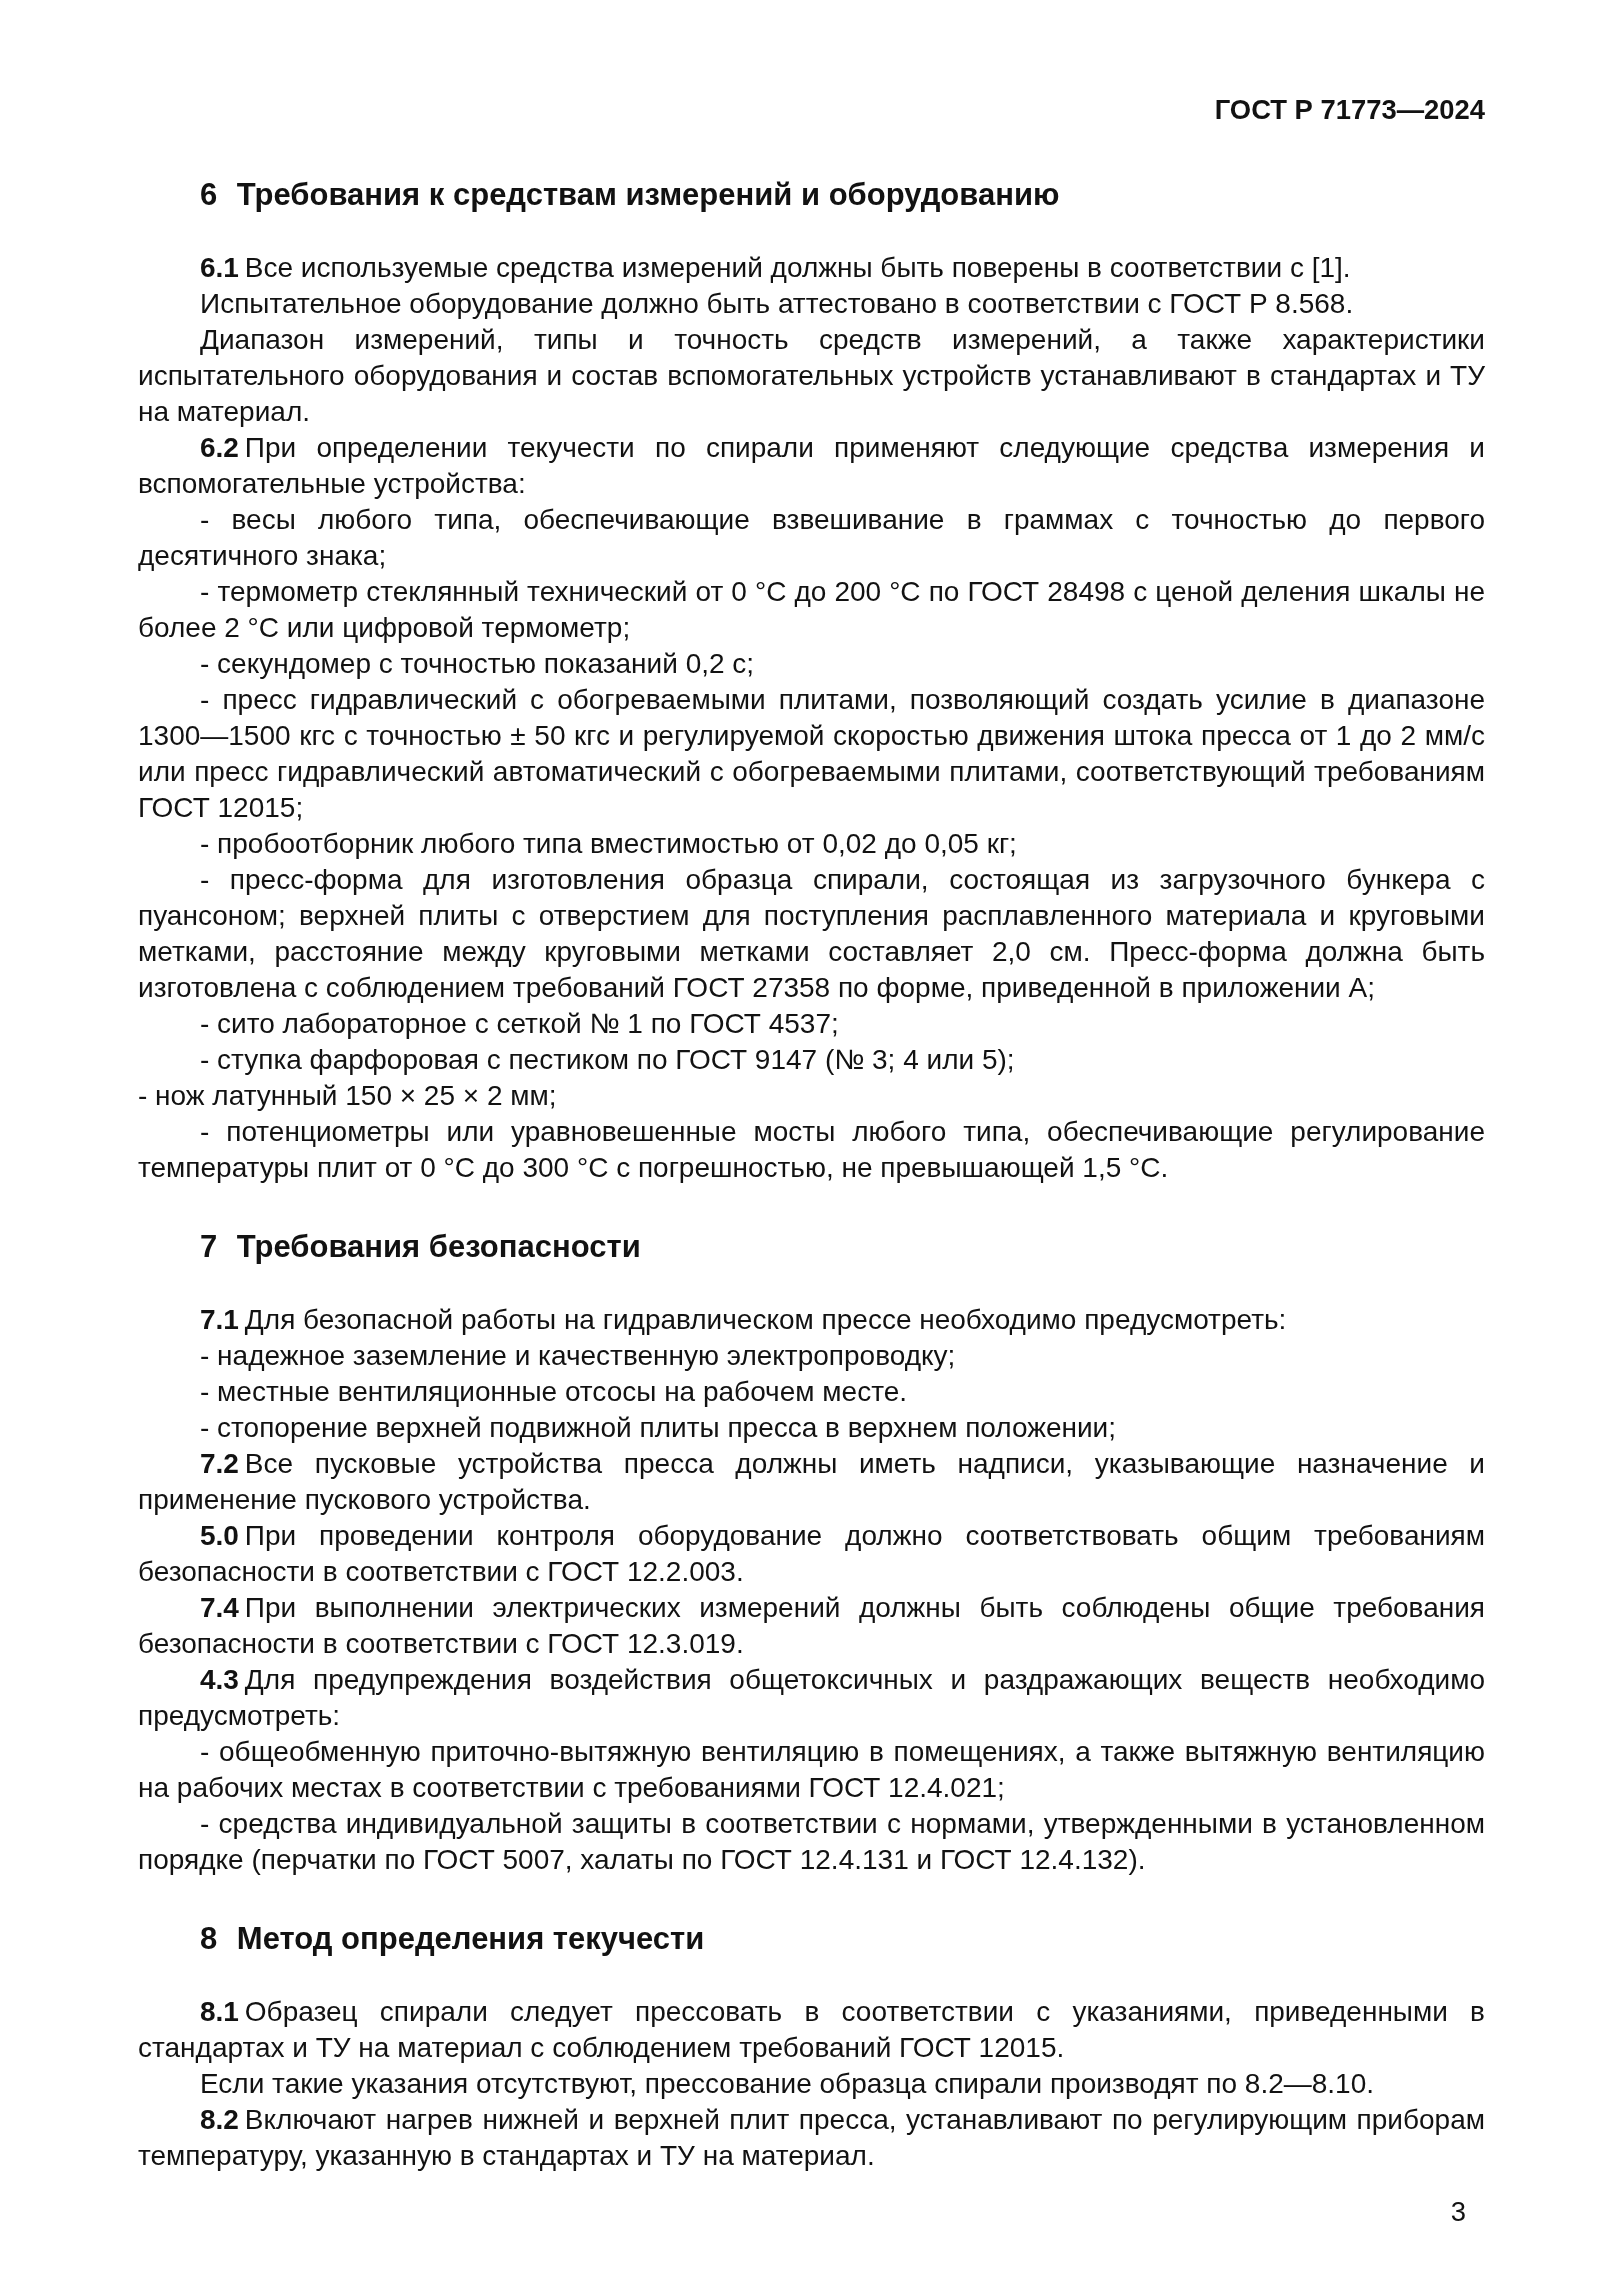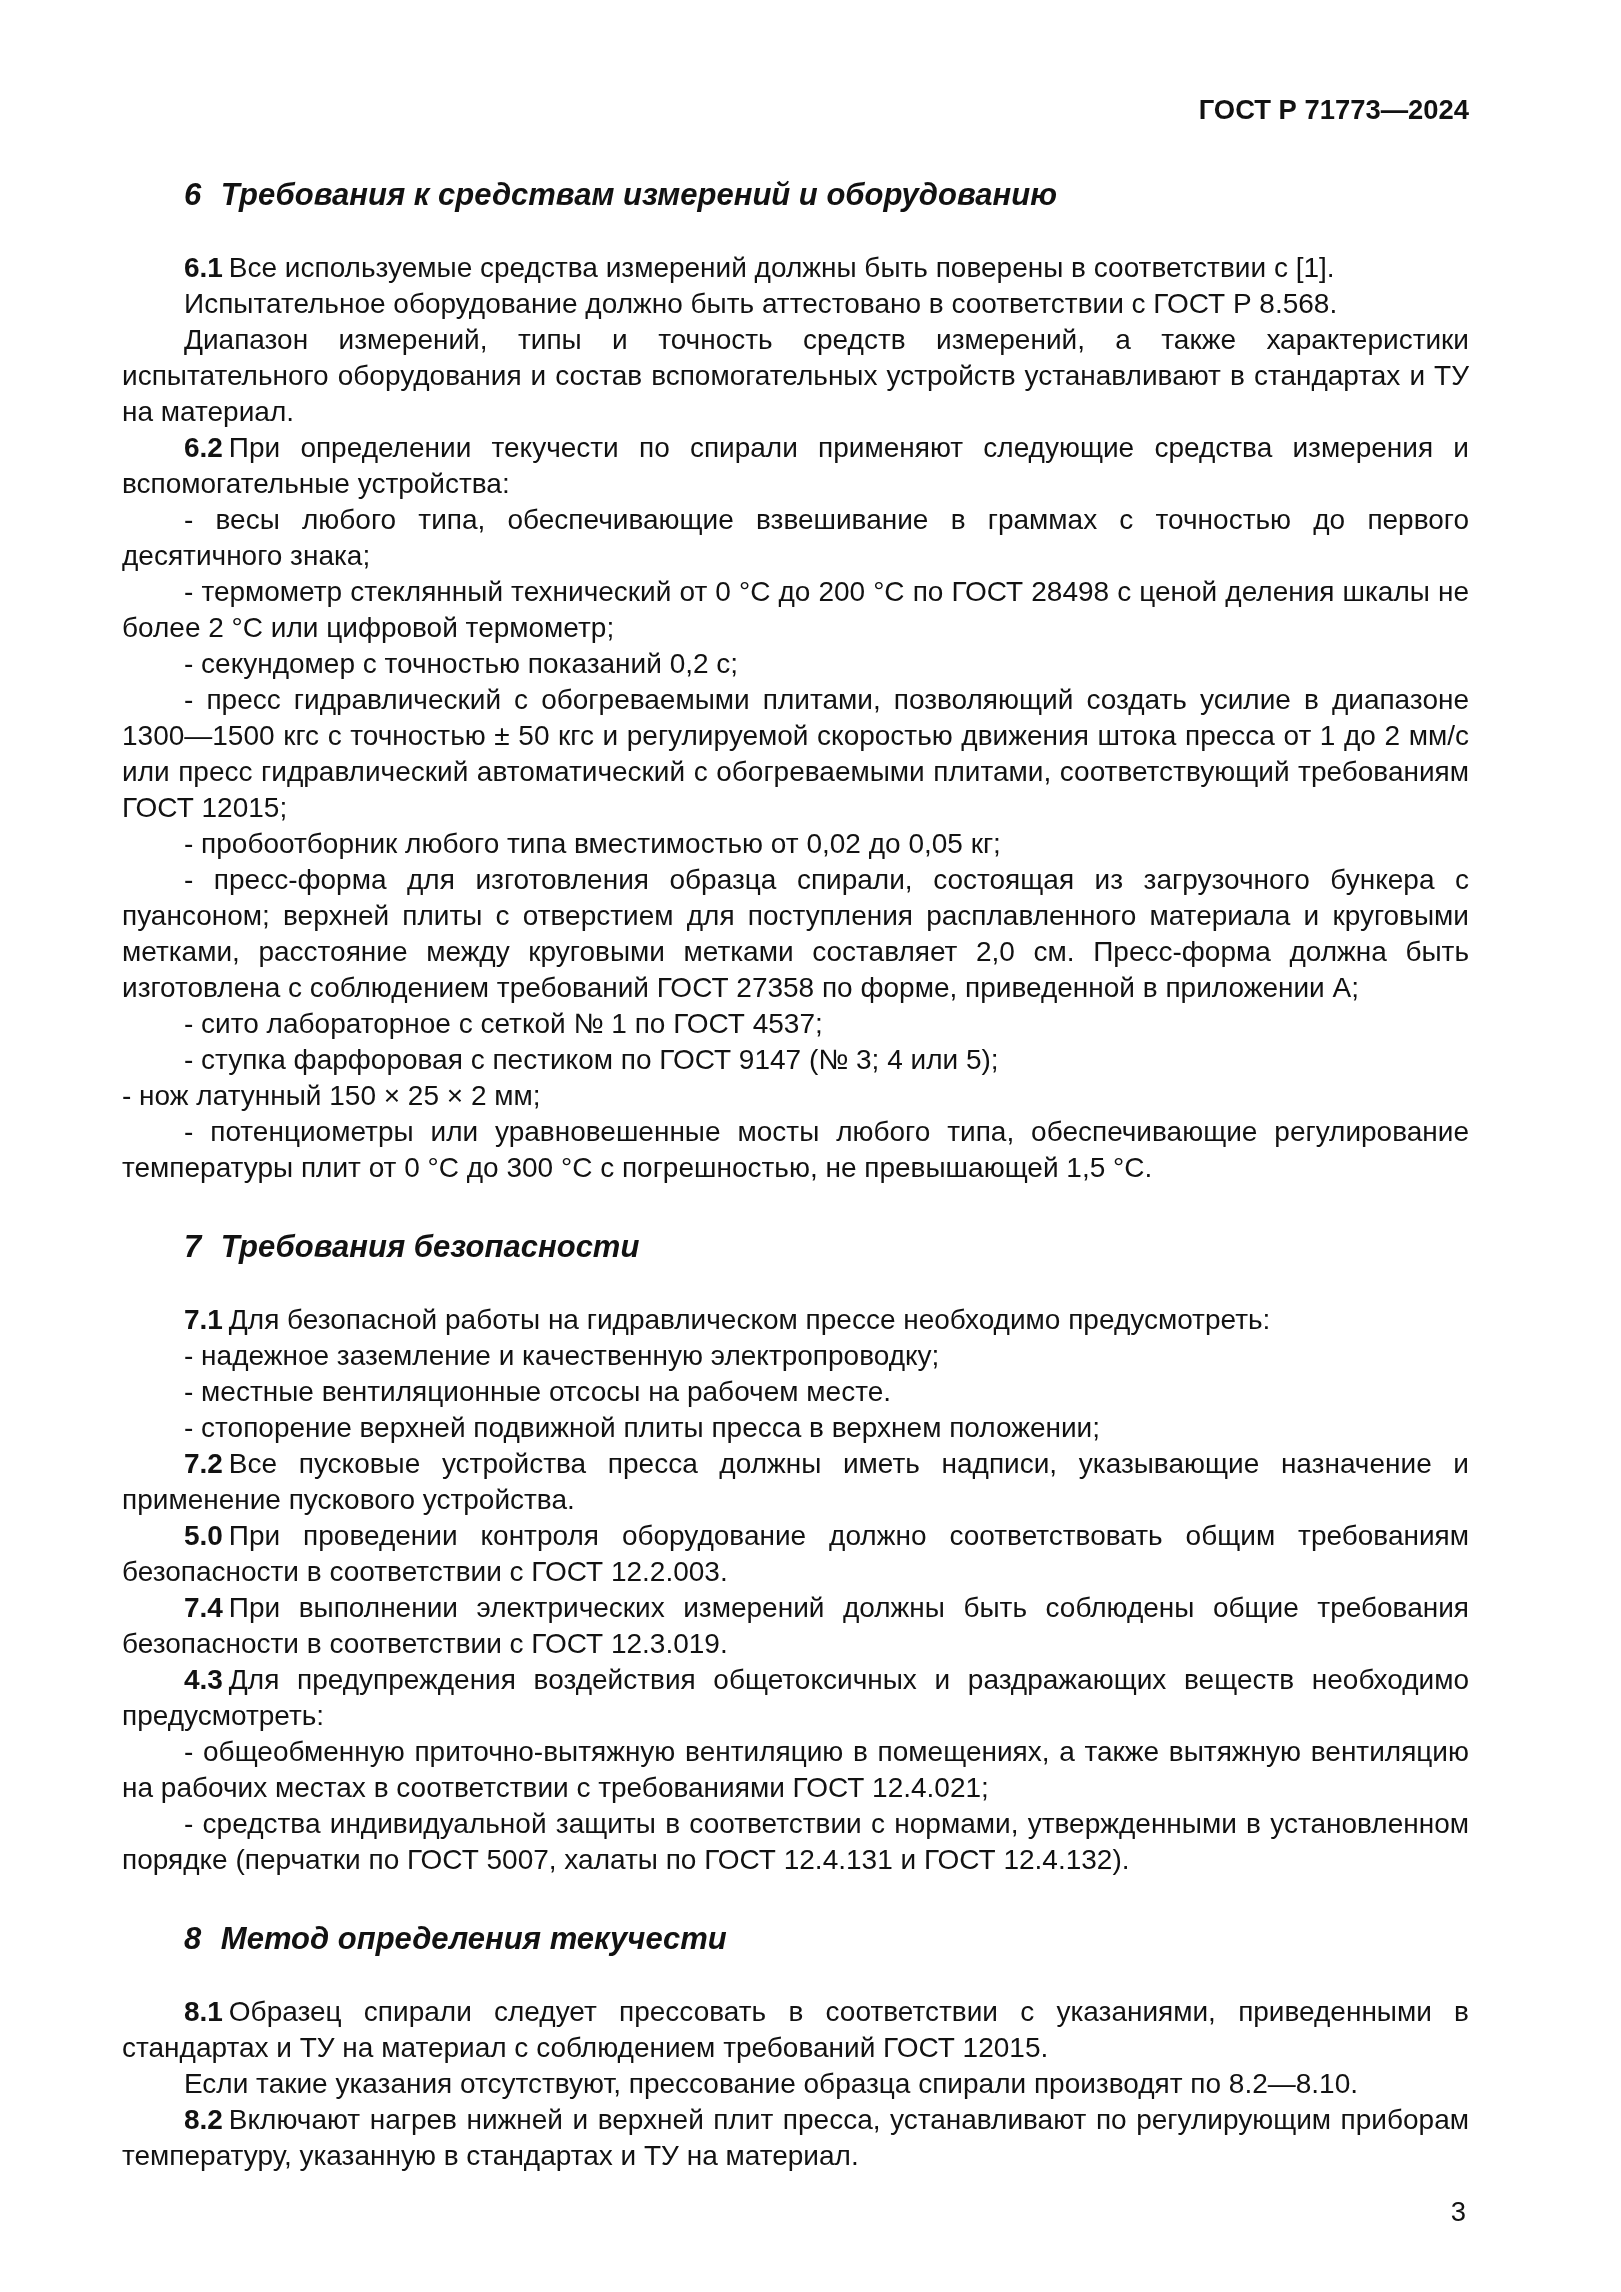--- a/index.html
+++ b/index.html
@@ -13,36 +13,35 @@
     height: 2293px;
     background: #ffffff;
     font-family: "Liberation Sans", sans-serif;
     color: #121212;
     overflow: hidden;
     margin: 0 auto;
   }
   .content {
     position: absolute;
     top: 94px;
-    left: 122px;
+    left: 138px;
     width: 1347px;
   }
   .doc-header {
     text-align: right;
     font-weight: bold;
     font-size: 27.4px;
     line-height: 31px;
     margin: 0 0 51px 0;
   }
   .section-title {
     font-size: 31px;
     line-height: 37px;
     font-weight: bold;
     margin: 42px 0 37px 62px;
-    font-style: italic;
   }
   section.section:first-of-type .section-title {
     margin-top: 0;
   }
   .section-title .num {
     margin-right: 19.6px;
   }
   p.para {
     font-size: 28px;
     line-height: 36px;

